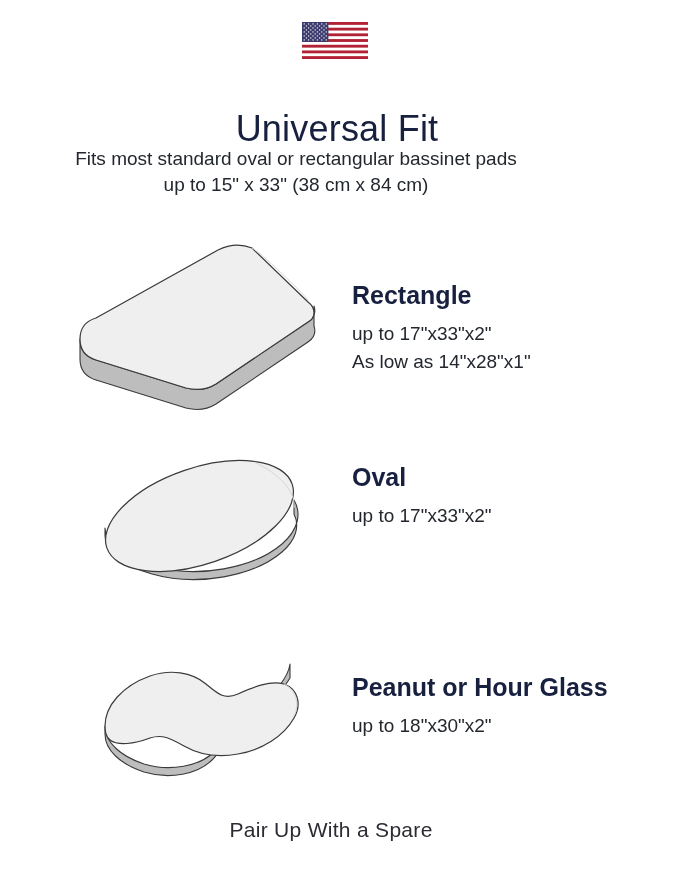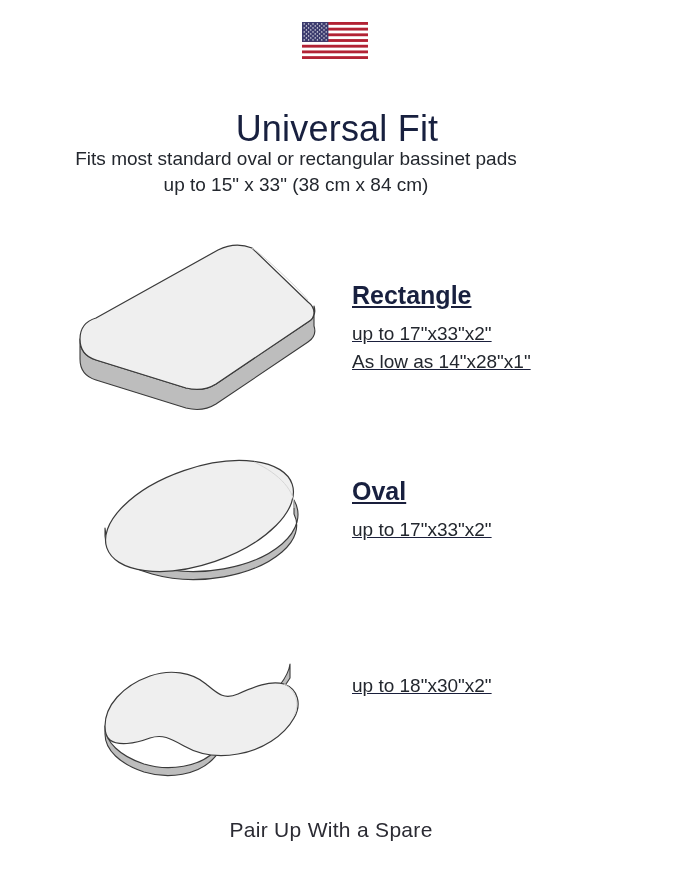--- a/index.html
+++ b/index.html
@@ -61,21 +61,20 @@
   .shape-art {
     position: absolute;
     left: 58px;
     top: 0;
   }
   .shape-art svg { display: block; }
 
   .shape-text {
     position: absolute;
     left: 352px;
-    text-decoration: underline;
   }
   .shape-name {
     font-size: 25px;
     font-weight: 700;
     color: #18203f;
     line-height: 1.2;
     margin: 0 0 10px 0;
     white-space: nowrap;
   }
   .shape-spec {
@@ -83,21 +82,21 @@
     font-weight: 400;
     color: #23272e;
     line-height: 1.45;
     margin: 0;
     white-space: nowrap;
   }
 
   #row-rectangle { top: 238px; }
   #row-rectangle .shape-text { top: 42px; }
   #row-oval { top: 440px; }
-  #row-oval .shape-text { top: 36px; }
+  #row-oval .shape-text { top: 22px; }
   #row-peanut { top: 630px; }
   #row-peanut .shape-text { top: 42px; }
 
   
   #footer-tagline {
     position: absolute;
     left: 0;
     top: 818px;
     width: 662px;
     text-align: center;
@@ -246,17 +245,18 @@
                C226,106 204,120 180,124
                C158,128 140,124 126,116
                C112,108 104,104 92,108
                C76,114 60,116 52,110
                C48,107 47,102 47,96 Z" fill="#efefef" stroke="#3a3a3a" stroke-width="1.2" stroke-linejoin="round"></path>
 
       <path d="M226,54 C238,60 242,74 236,86" fill="none" stroke="#d6d6d6" stroke-width="1"></path>
     </svg>
   </div>
   <div class="shape-text">
+    <div class="shape-name">Peanut or Hour Glass</div>
     <p class="shape-spec">up to 18"x30"x2"</p>
   </div>
 </div>
 
 <div id="footer-tagline">Pair Up With a Spare</div>
 
 </body></html>

